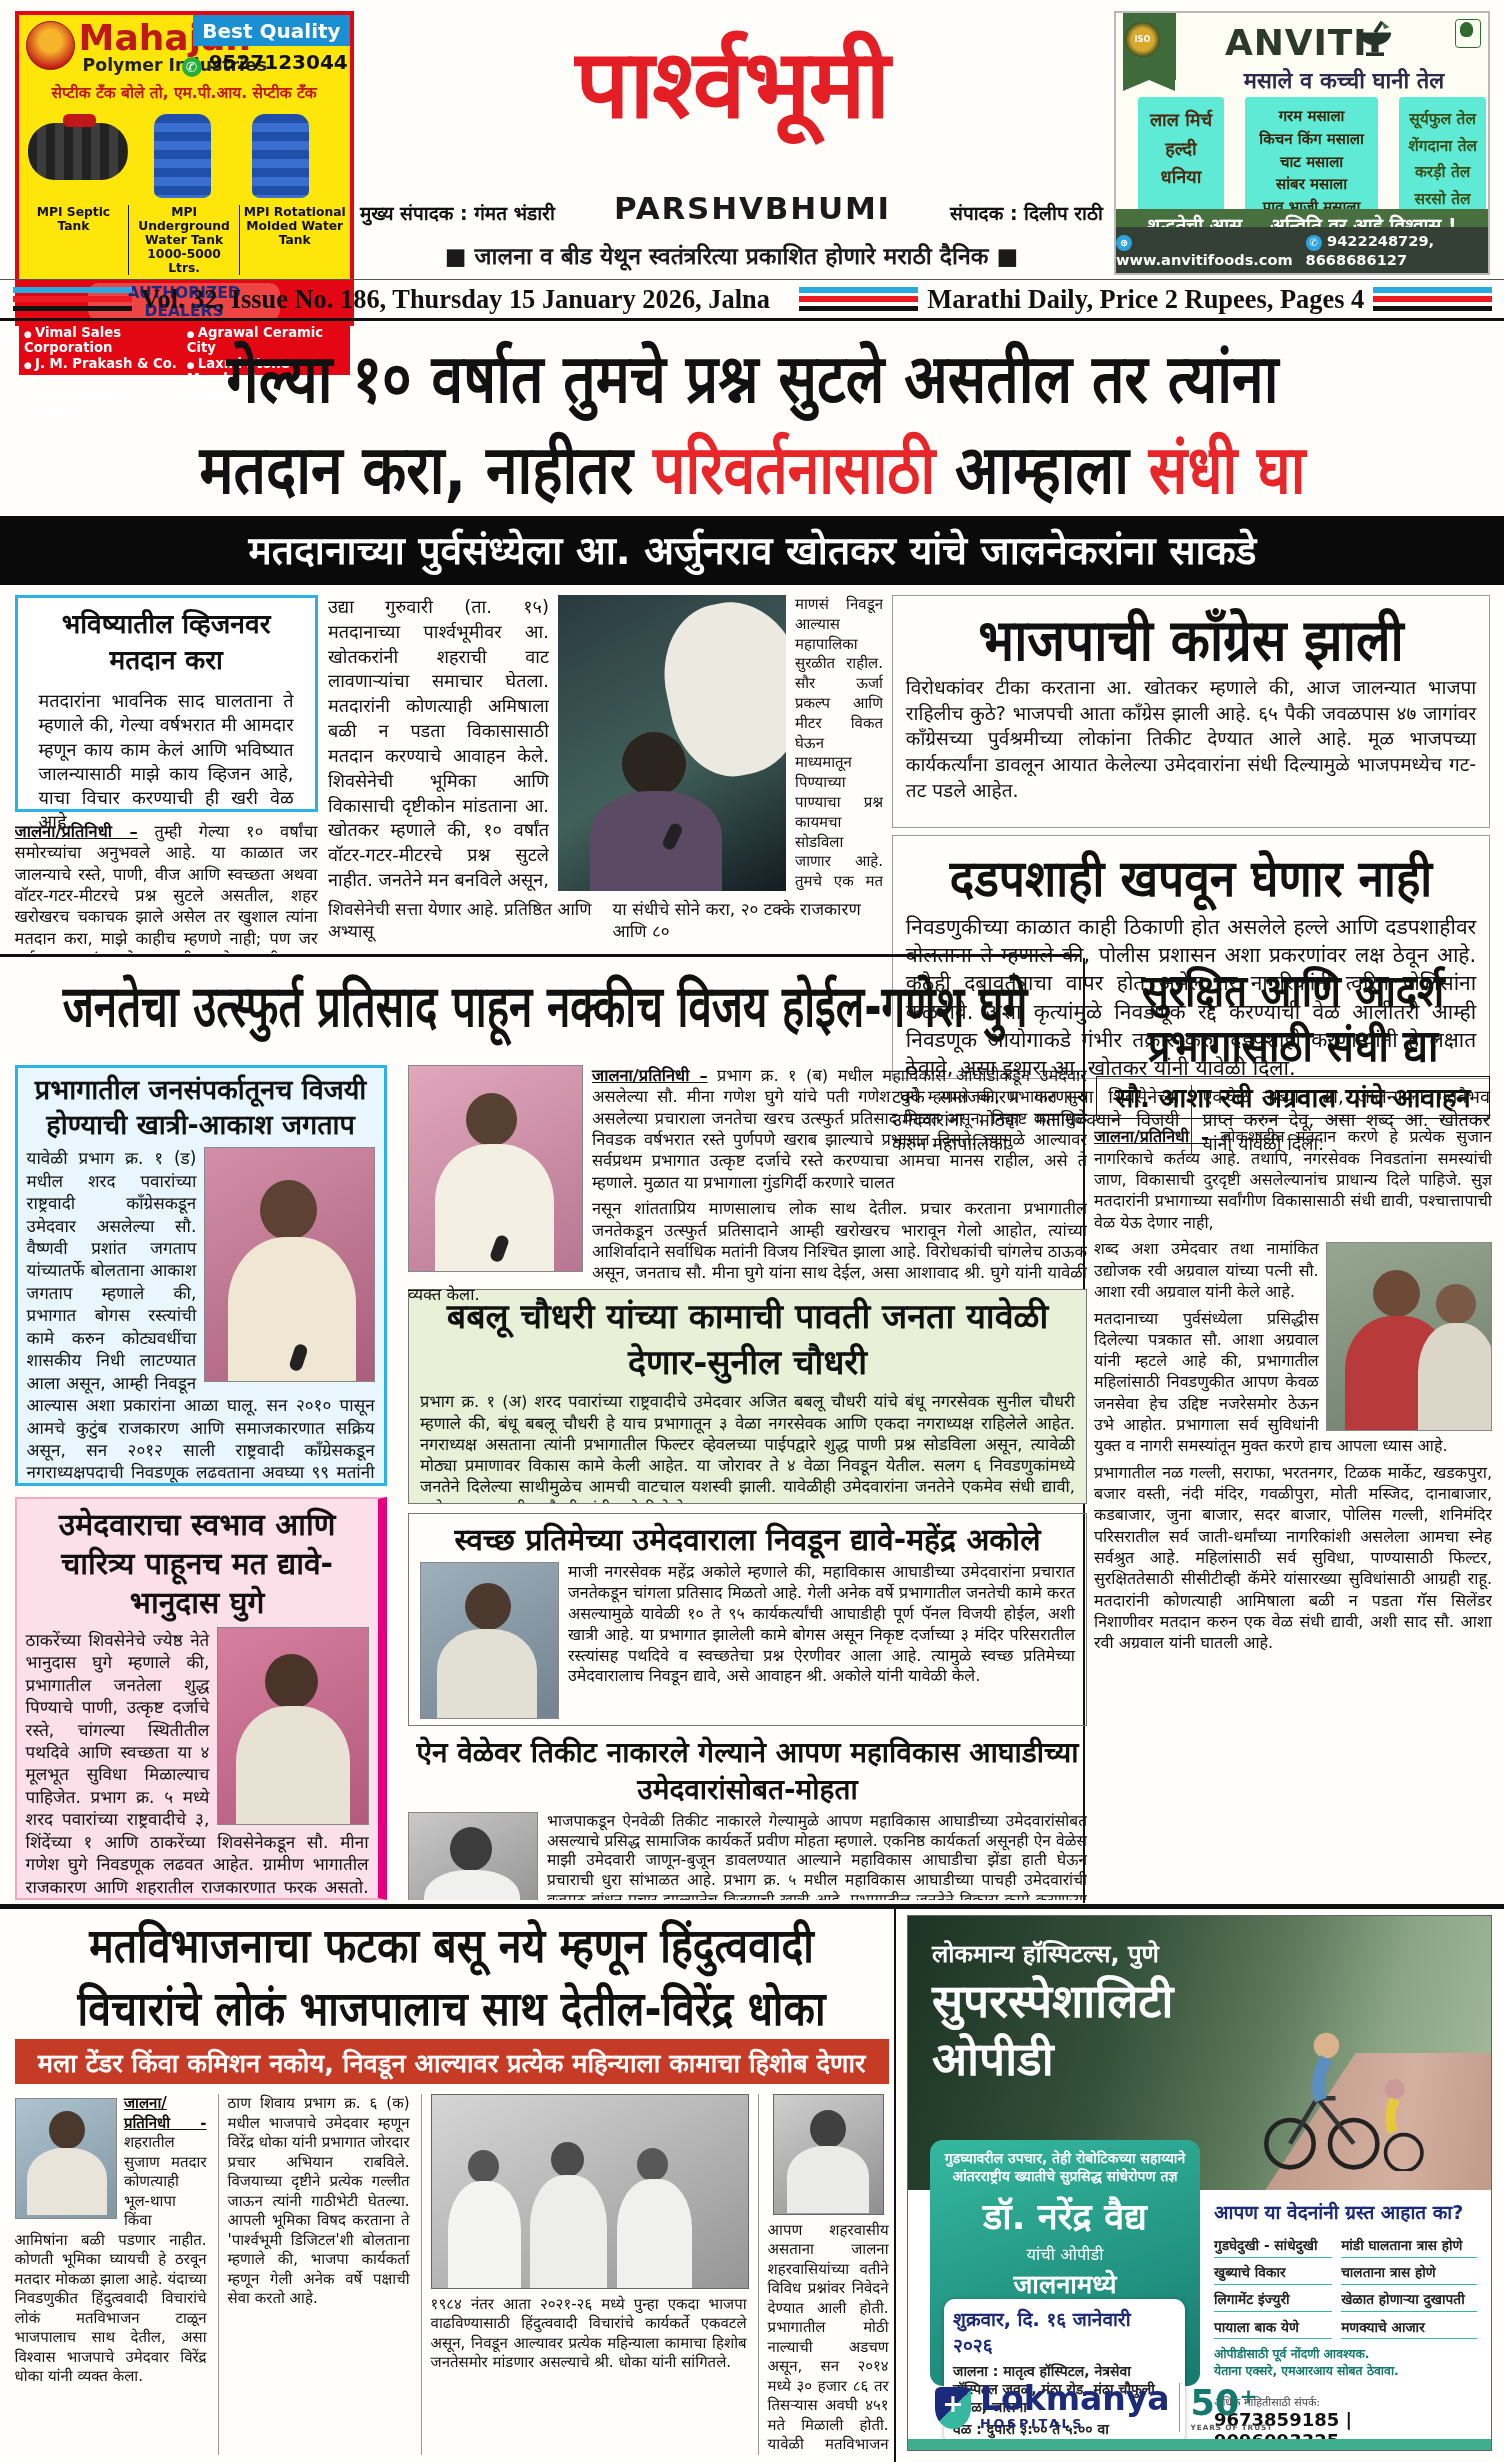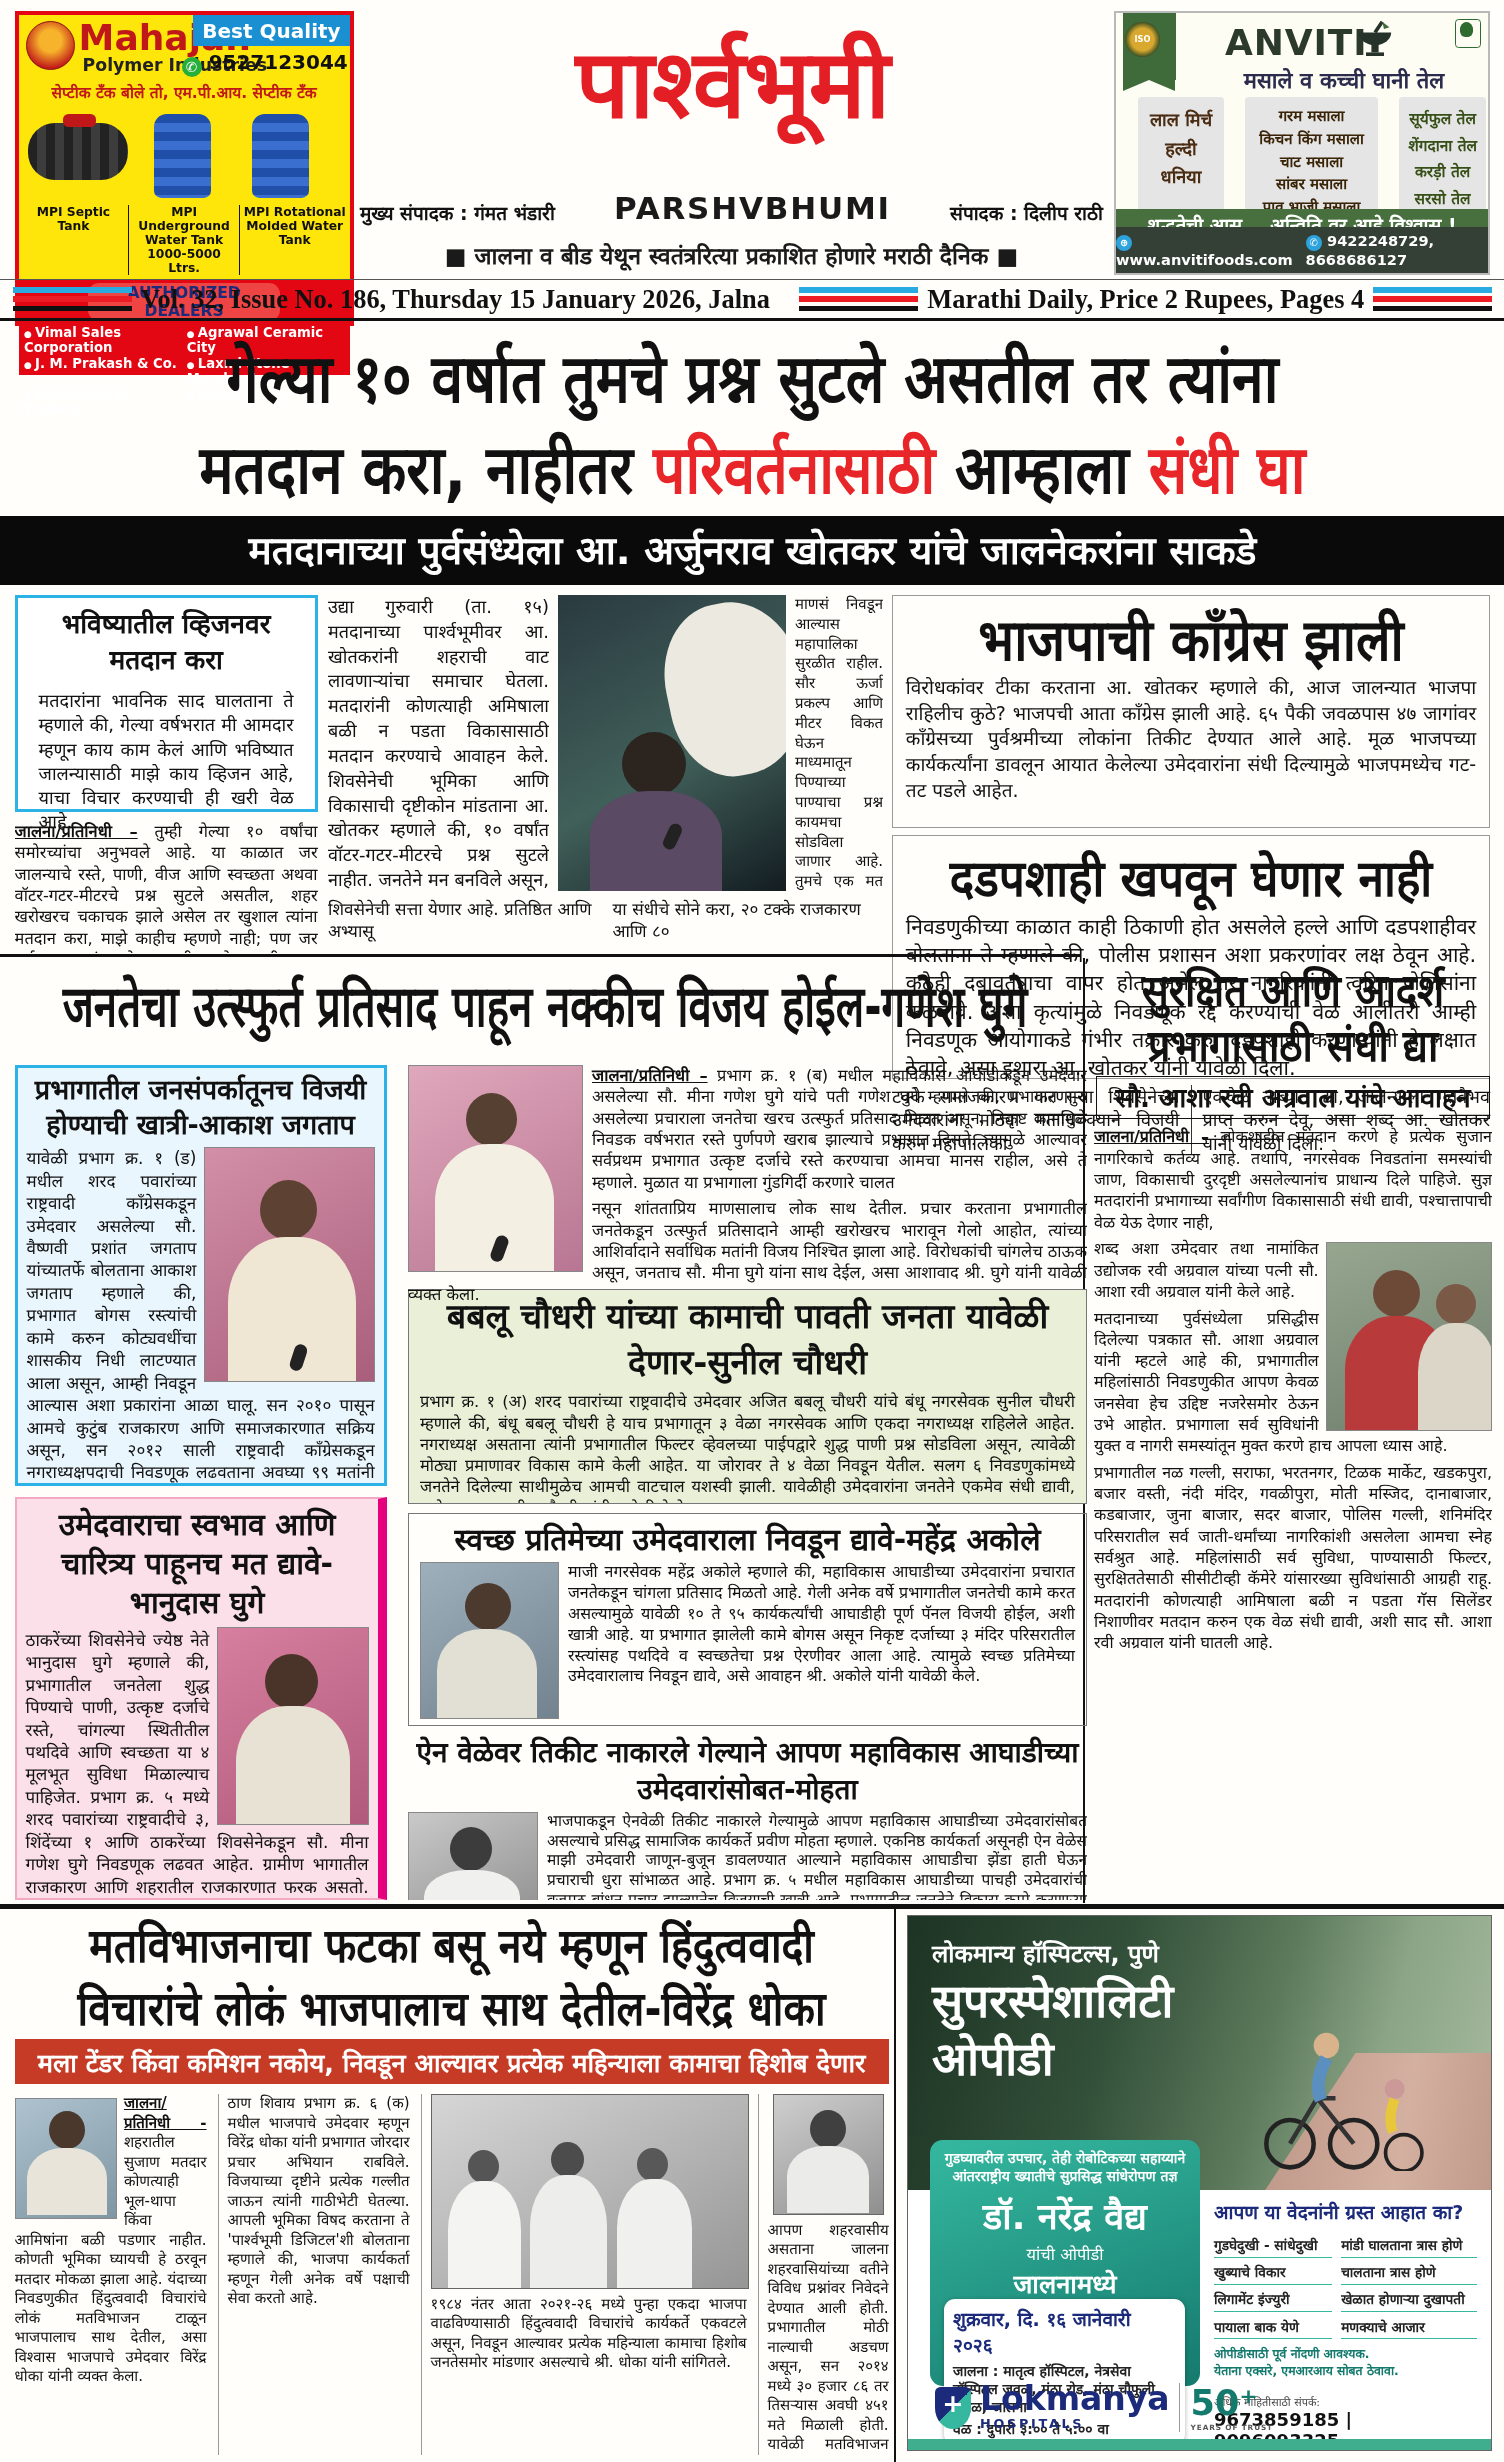--- a/index.html
+++ b/index.html
@@ -44,21 +44,21 @@
   .anviti{left:1114px;top:11px;width:376px;height:264px;background:#fefdf4;border:2.7px solid #b9b9b9;box-sizing:border-box;overflow:hidden;}
   .an-iso{position:absolute;left:7.3px;top:0;width:53px;height:67px;background:#3f6b3a;}
   .an-iso::after{content:"";position:absolute;left:0;top:67px;border-left:26.4px solid #3f6b3a;border-right:26.4px solid #3f6b3a;border-bottom:11px solid transparent;}
   .an-iso-med{position:absolute;left:9px;top:9px;width:35px;height:35px;border-radius:50%;background:radial-gradient(circle,#d9a92f 45%,#204020 75%);color:#fff;font-size:8.2px;font-weight:800;text-align:center;line-height:35px;}
   .an-brand{position:absolute;left:109px;top:9px;font-size:36px;font-weight:800;color:#2c3a2c;letter-spacing:0.9px;}
   .an-mortar{position:absolute;left:239px;top:7.3px;}
   .an-tree{position:absolute;right:7.3px;top:5.5px;width:24px;height:27px;border:1.4px solid #2f6b2f;border-radius:3.6px;}
   .an-tree::after{content:"";position:absolute;left:4.6px;top:2.7px;width:12.8px;height:14.6px;border-radius:50% 50% 40% 40%;background:#2f6b2f;}
   .an-sub{position:absolute;left:91px;top:51px;width:274px;text-align:center;font-size:22px;font-weight:800;color:#2b2b4d;}
   .an-cols{position:absolute;left:5.5px;top:84px;width:365px;display:flex;gap:4.6px;}
-  .an-panel{background:#e5e5e5;border-radius:3.6px;padding:5.5px 3.6px;text-align:center;font-weight:800;color:#333;margin-left:16px;}
+  .an-panel{background:#5eead4;border-radius:3.6px;padding:5.5px 3.6px;text-align:center;font-weight:800;color:#333;margin-left:16px;}
   .an-p1{width:97px;font-size:18px;color:#4a2c12;}
   .an-p1 div,.an-p3 div{margin:4.6px 0;}
   .an-p2{width:153px;font-size:15px;color:#3a2408;}
   .an-p2 div{margin:2.7px 0;}
   .an-p3{width:98px;font-size:15.5px;color:#385018;}
   .an-slogan{position:absolute;left:0;bottom:31px;width:100%;background:#47703e;color:#fff;text-align:center;font-size:19px;font-weight:800;padding:3.6px 0;}
   .an-foot{position:absolute;left:0;bottom:0;width:100%;background:#343f35;color:#fff;display:flex;justify-content:center;gap:12.8px;font-size:14.6px;font-weight:700;padding:4.6px 0;}
   .dotico{display:inline-block;width:16.4px;height:16.4px;border-radius:50%;background:#2da3dd;color:#fff;text-align:center;font-size:10px;line-height:16.4px;}
   
   .dateline{left:0;top:279px;width:1505px;height:42px;border-top:1.8px solid #555;border-bottom:3.6px solid #111;box-sizing:border-box;display:flex;align-items:center;padding:0 12.8px;gap:9px;font-family:"Liberation Serif","DejaVu Serif",serif;}

